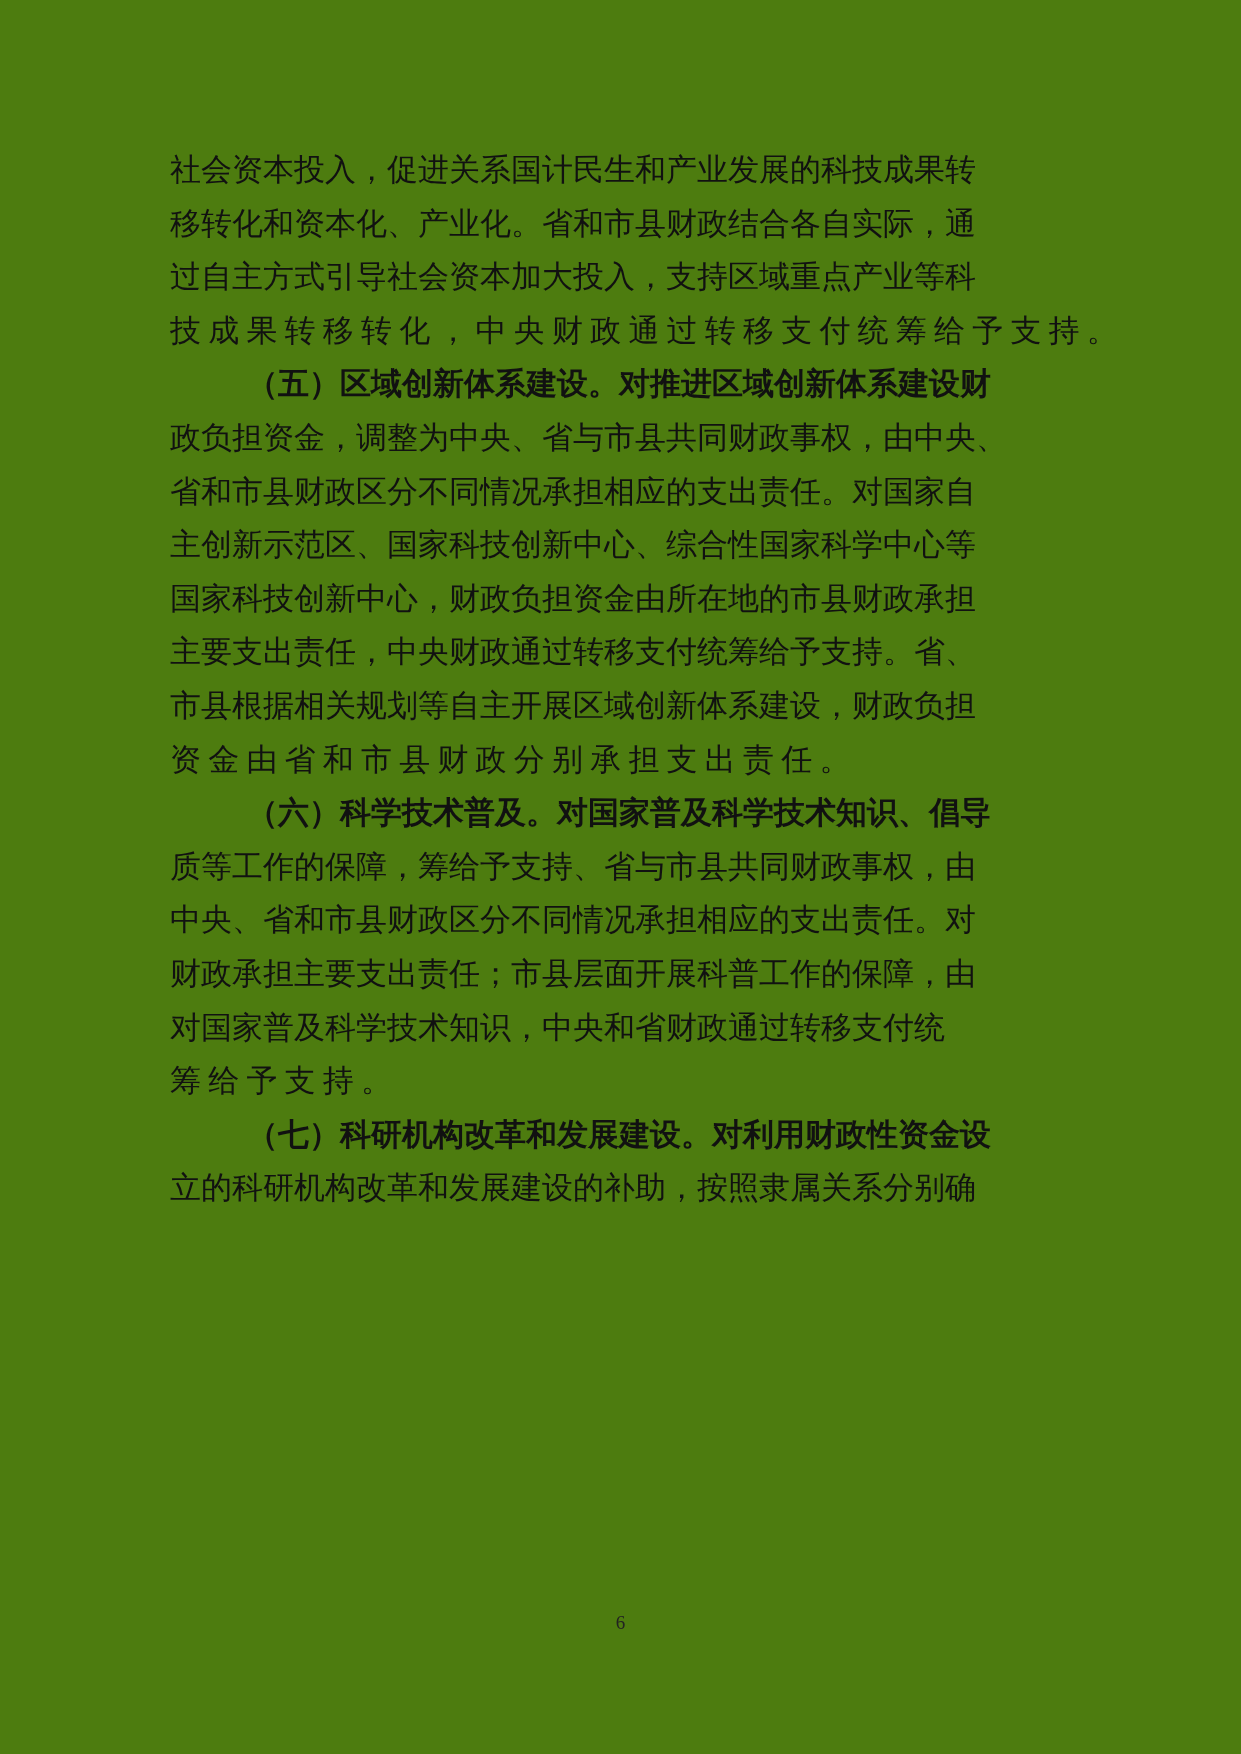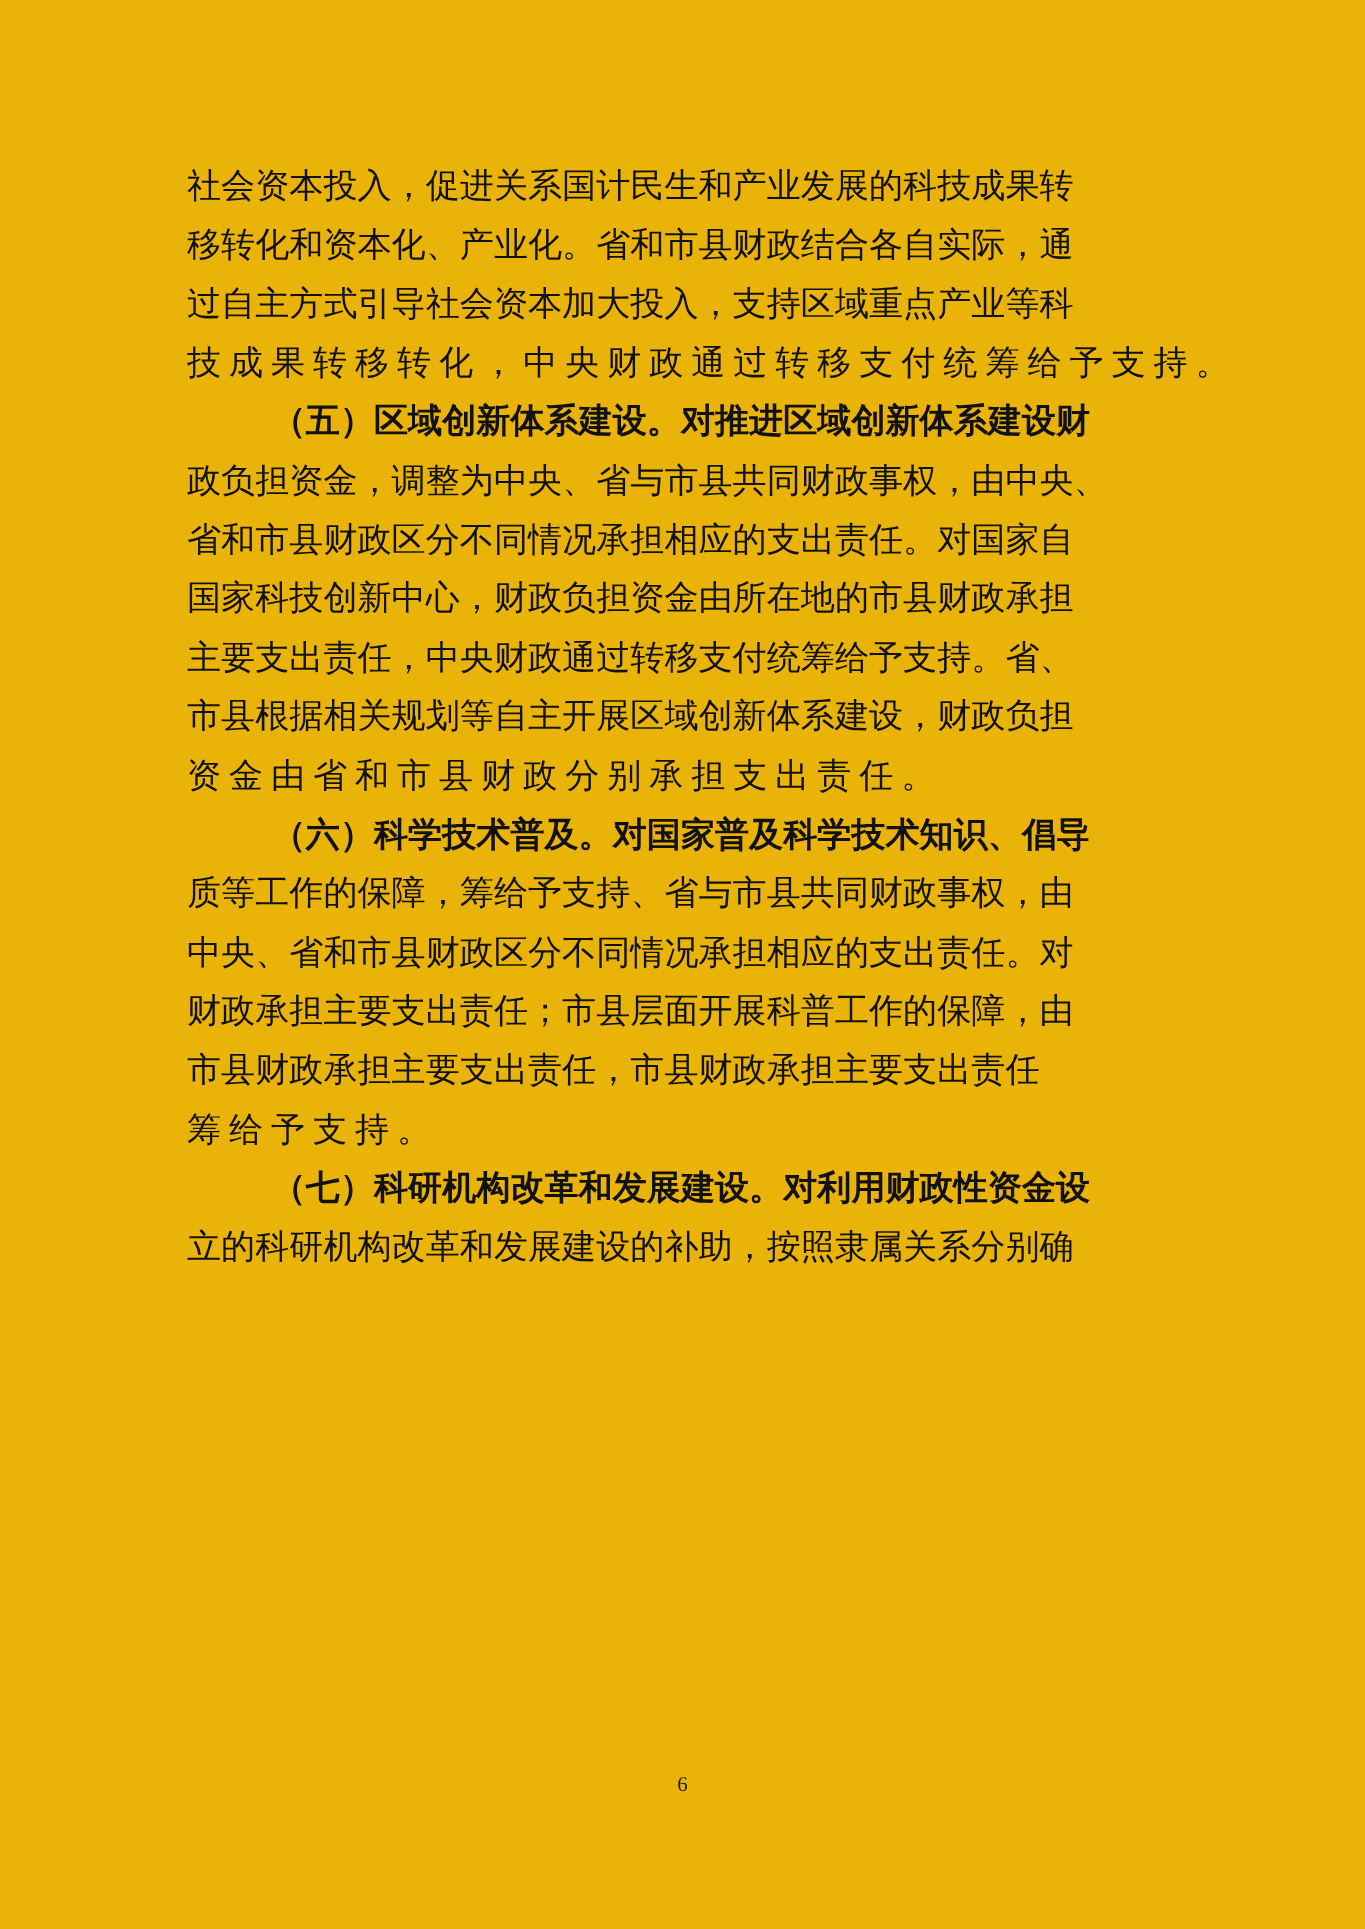--- a/index.html
+++ b/index.html
@@ -14,21 +14,21 @@
       overflow: hidden;
       color: #111111;
       font-family: "DejaVu Serif", "Liberation Serif", serif;
     }
     .page {
       position: absolute;
       left: 0;
       top: 0;
       width: 1241px;
       height: 1754px;
-      background: #eab308;
+      background: #4d7c0f;
     }
     .text-block {
       position: absolute;
       left: 170px;
       top: 143px;
       width: 775px;
     }
     .line {
       display: block;
       height: 53.6px;
@@ -63,28 +63,29 @@
 
 <div class="page">
   <div class="text-block">
     <span class="line justify">社会资本投入，促进关系国计民生和产业发展的科技成果转</span>
     <span class="line justify">移转化和资本化、产业化。省和市县财政结合各自实际，通</span>
     <span class="line justify">过自主方式引导社会资本加大投入，支持区域重点产业等科</span>
     <span class="line">技成果转移转化，中央财政通过转移支付统筹给予支持。</span>
     <span class="line justify indent">（五）区域创新体系建设。对推进区域创新体系建设财</span>
     <span class="line justify">政负担资金，调整为中央、省与市县共同财政事权，由中央、</span>
     <span class="line justify">省和市县财政区分不同情况承担相应的支出责任。对国家自</span>
+    <span class="line justify">主创新示范区、国家科技创新中心、综合性国家科学中心等</span>
     <span class="line justify">国家科技创新中心，财政负担资金由所在地的市县财政承担</span>
     <span class="line justify">主要支出责任，中央财政通过转移支付统筹给予支持。省、</span>
     <span class="line justify">市县根据相关规划等自主开展区域创新体系建设，财政负担</span>
     <span class="line">资金由省和市县财政分别承担支出责任。</span>
     <span class="line justify indent">（六）科学技术普及。对国家普及科学技术知识、倡导</span>
     <span class="line justify">质等工作的保障，筹给予支持、省与市县共同财政事权，由</span>
     <span class="line justify">中央、省和市县财政区分不同情况承担相应的支出责任。对</span>
     <span class="line justify">财政承担主要支出责任；市县层面开展科普工作的保障，由</span>
-    <span class="line justify">市县财政承担主要支出责任，市县财政承担主要支出责任</span>
+    <span class="line justify">对国家普及科学技术知识，中央和省财政通过转移支付统</span>
     <span class="line">筹给予支持。</span>
     <span class="line justify indent">（七）科研机构改革和发展建设。对利用财政性资金设</span>
     <span class="line justify">立的科研机构改革和发展建设的补助，按照隶属关系分别确</span>
   </div>
 
   <div class="page-number">6</div>
 </div>
 
 </body></html>

